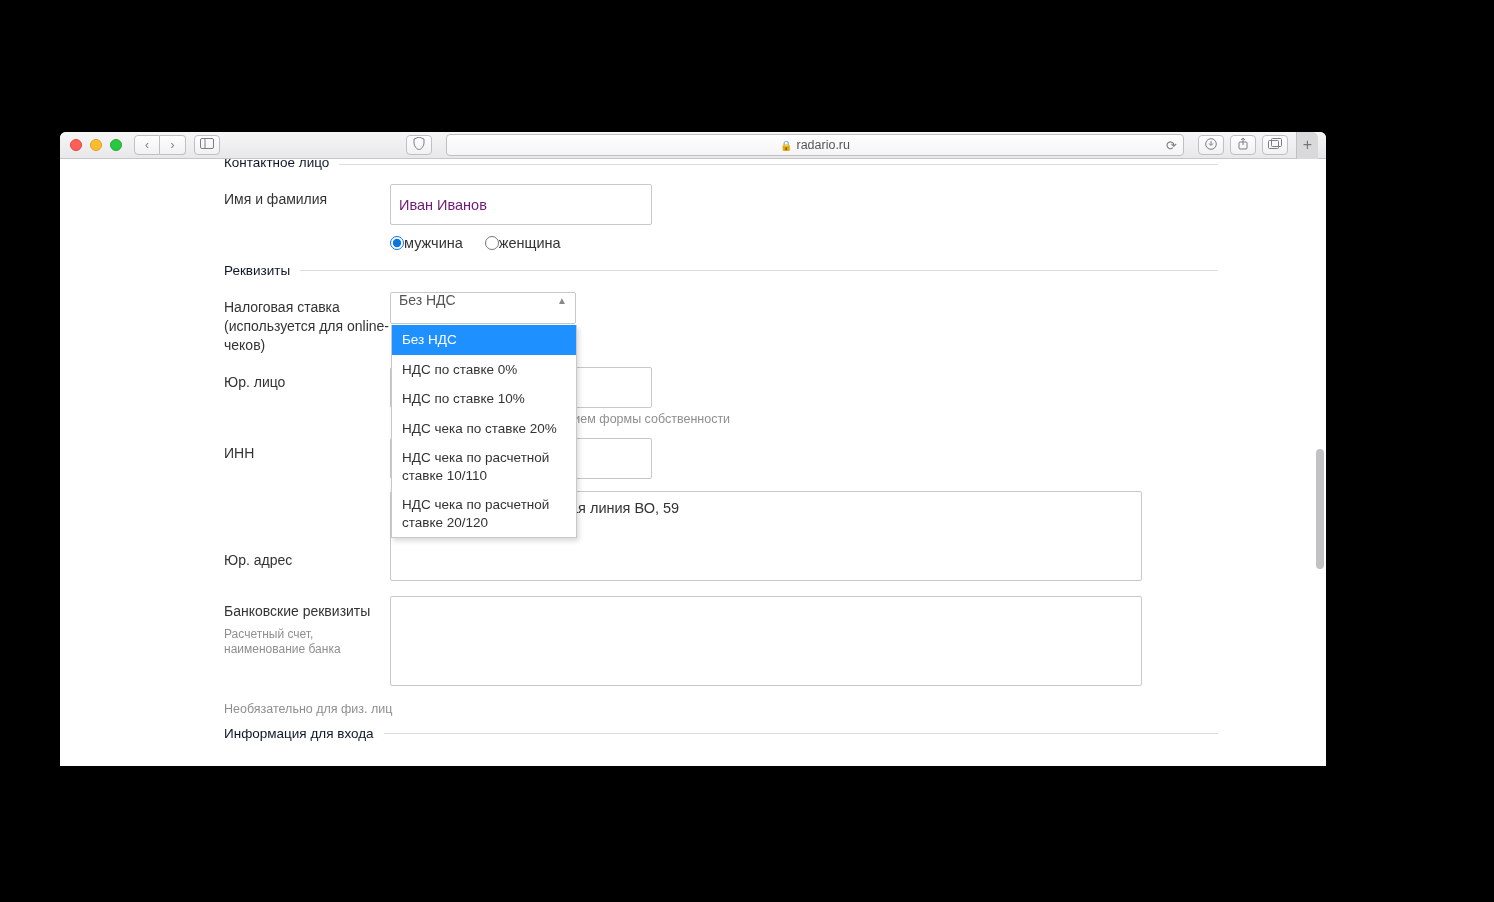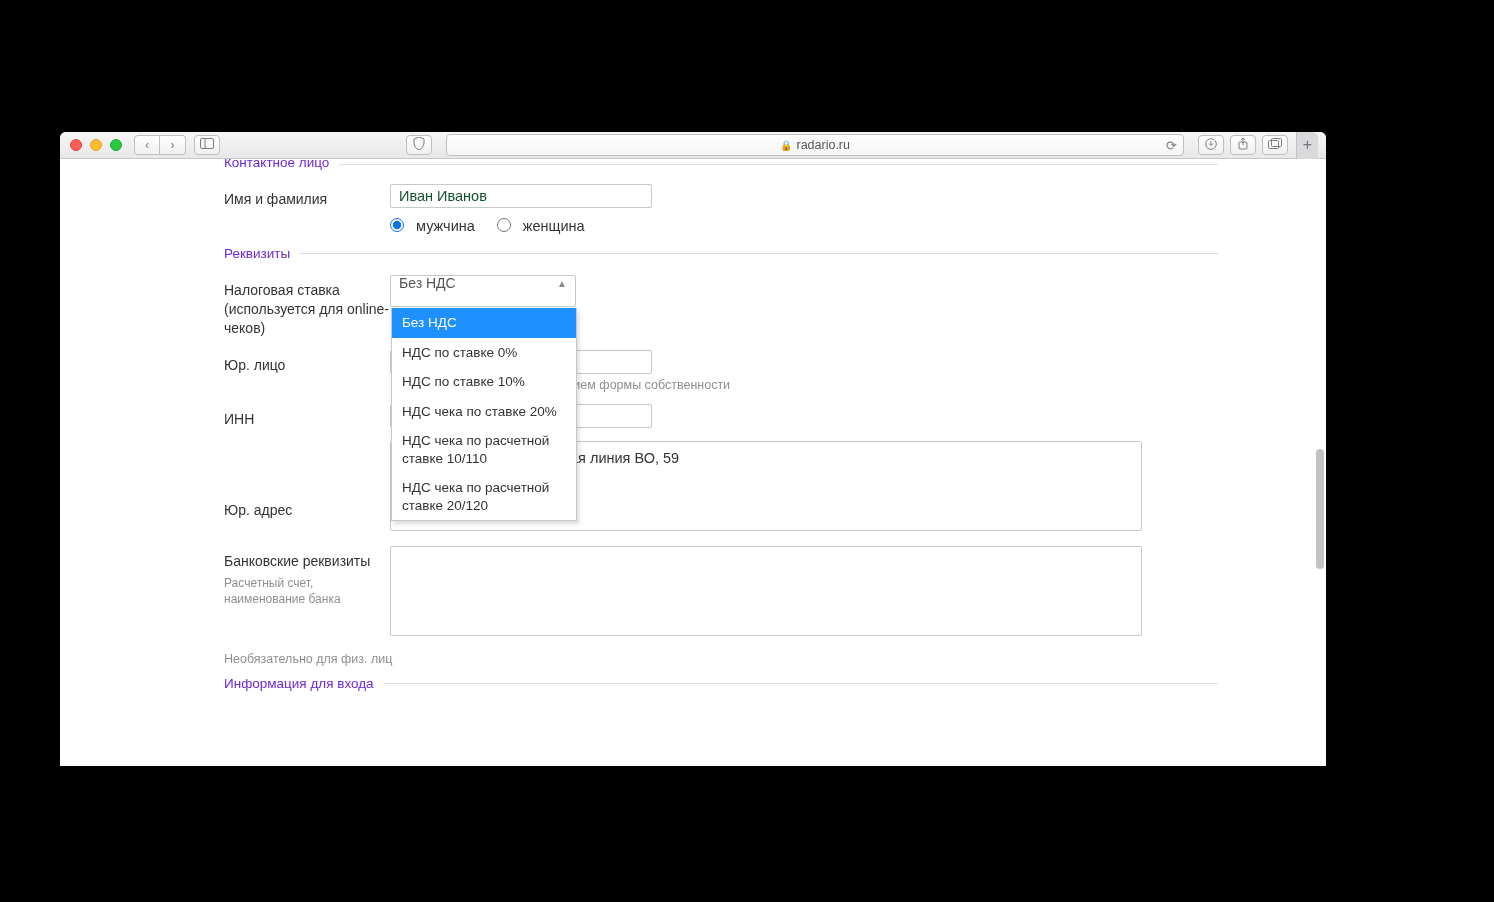--- a/index.html
+++ b/index.html
@@ -44,40 +44,40 @@
   .viewport { flex: 1; overflow: hidden; position: relative; background:#fff; }
   .page { position:absolute; left:0; right:0; top:0; }
   .form-zone {
     position: relative;
     margin-left: 164px;   
     margin-right: 108px;
     padding-top: 0;
     font-size: 14px; color:#333;
   }
   .divider {
-    display:flex; align-items:center; margin: 10px 0 14px; color:#6d28d9; font-size:13.5px;
+    display:flex; align-items:center; margin: 10px 0 14px; color:#0f172a; font-size:13.5px;
   }
   .divider.cut-top { margin-top: 0; }      
   .divider .line { flex:1; height:1px; background:#dcdcdc; margin-left:10px; }
   .cut-top .lbl { margin-top:-4px; }
   .row { display:flex; align-items:flex-start; margin-bottom: 12px; }
   .row .lbl { width: 166px; padding-top: 6px; font-size:14px; color:#333; line-height:1.35;}
   .row .lbl .sub { display:block; color:#8f8f8f; font-size:12px; line-height:1.3; margin-top:6px;}
   .row .fld { flex: 1; position:relative; }
   .textin {
-    width: 262px; height: 24px; padding: 4px 8px;
-    border: 1px solid #c8c8c8; border-radius: 2px; font-size:14.5px; color:#14532d;
+    width: 262px; height: 41px; padding: 4px 8px;
+    border: 1px solid #c8c8c8; border-radius: 2px; font-size:14.5px; color:#701a75;
     font-family: inherit; background:#fff;
   }
   .textarea {
     width: 752px; height: 90px; padding: 6px 8px; border:1px solid #c8c8c8; border-radius:2px;
     font-size:14.5px; color:#333; font-family:inherit; resize:none; line-height:1.4;
   }
   .radio-line { display:flex; gap:22px; margin-top:10px; font-size:14.5px; }
-  .radio-line label { display:flex; align-items:flex-start; gap:12px; color:#333; }
+  .radio-line label { display:flex; align-items:center; gap:0; color:#333; }
   .radio-line input { accent-color:#0b74de; width:14px; height:14px; }
   .hint { color:#8f8f8f; font-size:12.5px; margin-top:4px; }
   .phys-note { color:#8f8f8f; font-size:12.5px; margin:13px 0 4px; }
   
   .combo {
     width: 186px; height:32px; border:1px solid #c8c8c8; border-radius:2px;
     padding: 0 22px 16px 8px; font-size:14px; color:#555; display:flex; align-items:center;
     position:relative; background:#fff; cursor:pointer;
   }
   .combo .caret { position:absolute; right:8px; color:#888; font-size:10px; }

